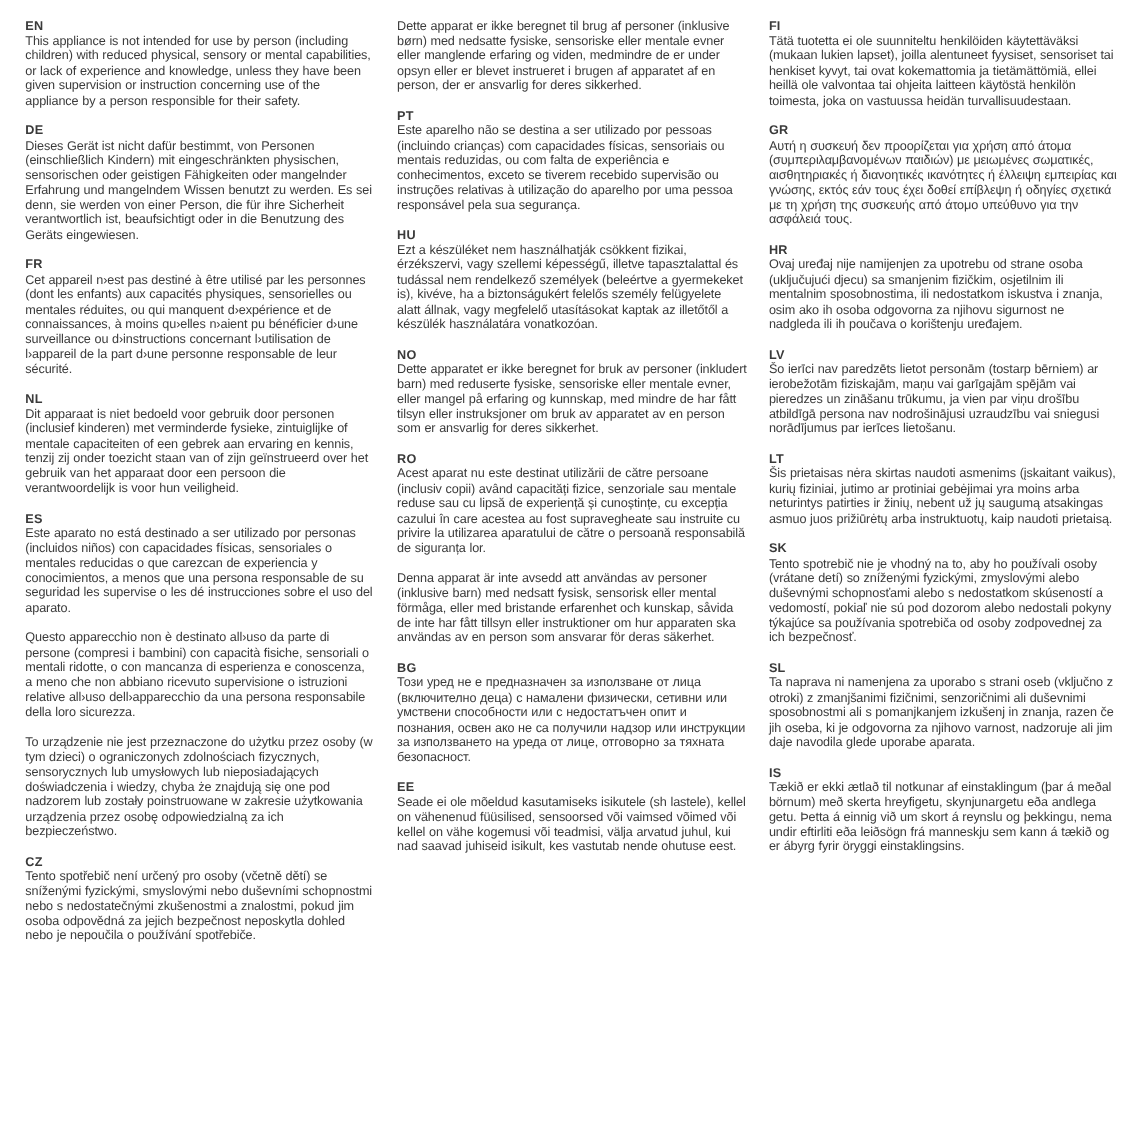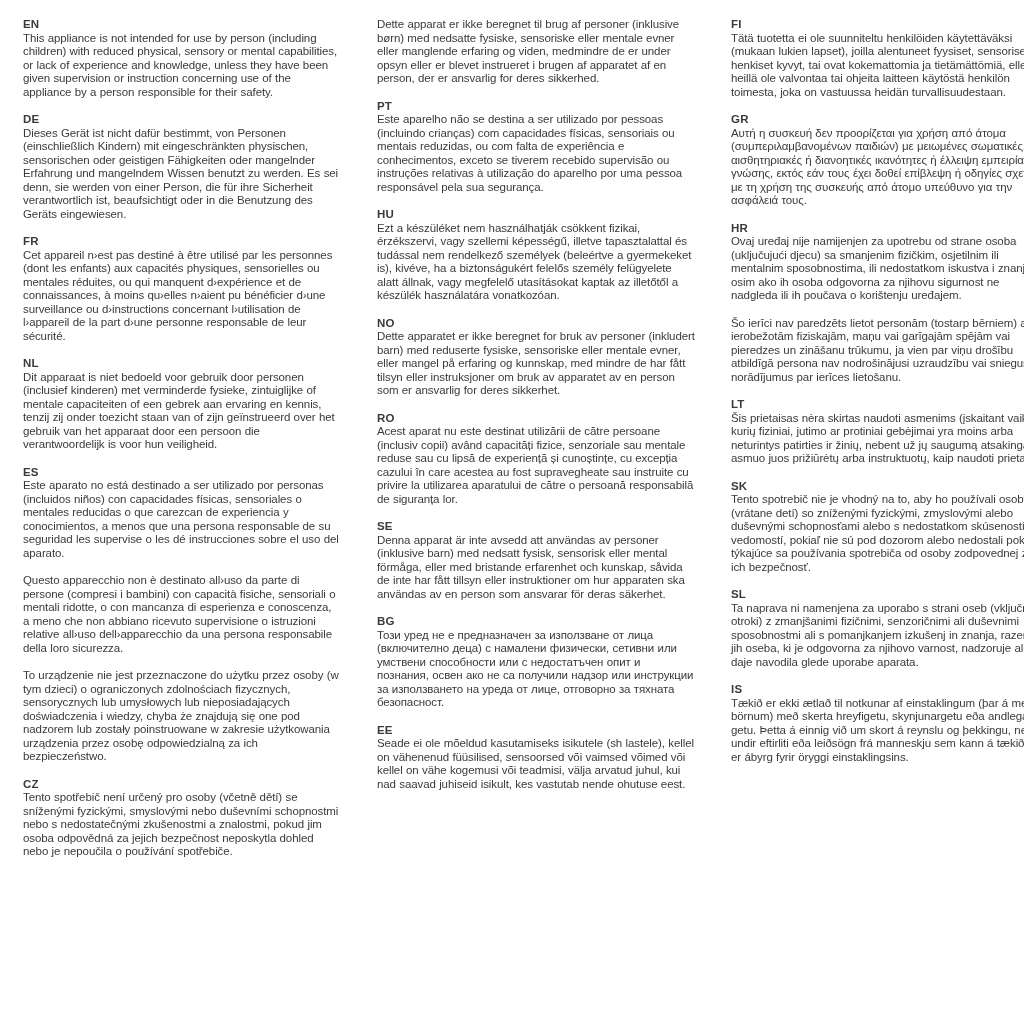--- a/index.html
+++ b/index.html
@@ -9,21 +9,21 @@
     width: 1024px;
     height: 1024px;
     overflow: hidden;
   }
   .page {
     box-sizing: border-box;
     width: 1024px;
     height: 1024px;
     padding: 18px 8px 10px 23px;
     display: flex;
-    gap: 36px;
+    gap: 20px;
     font-family: "Liberation Sans", "DejaVu Sans", sans-serif;
     color: #3a3a3a;
   }
   .col {
     width: 318px;
     flex: 0 0 318px;
   }
   .lang {
     margin: 0 0 14px 0;
   }
@@ -93,21 +93,20 @@
     </section>
     <section class="lang">
       <div class="code">NO</div>
       <p class="body-text">Dette apparatet er ikke beregnet for bruk av personer (inkludert barn) med reduserte fysiske, sensoriske eller mentale evner, eller mangel på erfaring og kunnskap, med mindre de har fått tilsyn eller instruksjoner om bruk av apparatet av en person som er ansvarlig for deres sikkerhet.</p>
     </section>
     <section class="lang">
       <div class="code">RO</div>
       <p class="body-text">Acest aparat nu este destinat utilizării de către persoane (inclusiv copii) având capacități fizice, senzoriale sau mentale reduse sau cu lipsă de experiență și cunoștințe, cu excepția cazului în care acestea au fost supravegheate sau instruite cu privire la utilizarea aparatului de către o persoană responsabilă de siguranța lor.</p>
     </section>
     <section class="lang">
-      <div class="code">SE</div>
       <p class="body-text">Denna apparat är inte avsedd att användas av personer (inklusive barn) med nedsatt fysisk, sensorisk eller mental förmåga, eller med bristande erfarenhet och kunskap, såvida de inte har fått tillsyn eller instruktioner om hur apparaten ska användas av en person som ansvarar för deras säkerhet.</p>
     </section>
     <section class="lang">
       <div class="code">BG</div>
       <p class="body-text">Този уред не е предназначен за използване от лица (включително деца) с намалени физически, сетивни или умствени способности или с недостатъчен опит и познания, освен ако не са получили надзор или инструкции за използването на уреда от лице, отговорно за тяхната безопасност.</p>
     </section>
     <section class="lang">
       <div class="code">EE</div>
       <p class="body-text">Seade ei ole mõeldud kasutamiseks isikutele (sh lastele), kellel on vähenenud füüsilised, sensoorsed või vaimsed võimed või kellel on vähe kogemusi või teadmisi, välja arvatud juhul, kui nad saavad juhiseid isikult, kes vastutab nende ohutuse eest.</p>
     </section>
@@ -120,20 +119,21 @@
     </section>
     <section class="lang">
       <div class="code">GR</div>
       <p class="body-text">Αυτή η συσκευή δεν προορίζεται για χρήση από άτομα (συμπεριλαμβανομένων παιδιών) με μειωμένες σωματικές, αισθητηριακές ή διανοητικές ικανότητες ή έλλειψη εμπειρίας και γνώσης, εκτός εάν τους έχει δοθεί επίβλεψη ή οδηγίες σχετικά με τη χρήση της συσκευής από άτομο υπεύθυνο για την ασφάλειά τους.</p>
     </section>
     <section class="lang">
       <div class="code">HR</div>
       <p class="body-text">Ovaj uređaj nije namijenjen za upotrebu od strane osoba (uključujući djecu) sa smanjenim fizičkim, osjetilnim ili mentalnim sposobnostima, ili nedostatkom iskustva i znanja, osim ako ih osoba odgovorna za njihovu sigurnost ne nadgleda ili ih poučava o korištenju uređajem.</p>
     </section>
     <section class="lang">
+      <div class="code">LV</div>
       <p class="body-text">Šo ierīci nav paredzēts lietot personām (tostarp bērniem) ar ierobežotām fiziskajām, maņu vai garīgajām spējām vai pieredzes un zināšanu trūkumu, ja vien par viņu drošību atbildīgā persona nav nodrošinājusi uzraudzību vai sniegusi norādījumus par ierīces lietošanu.</p>
     </section>
     <section class="lang">
       <div class="code">LT</div>
       <p class="body-text">Šis prietaisas nėra skirtas naudoti asmenims (įskaitant vaikus), kurių fiziniai, jutimo ar protiniai gebėjimai yra moins arba neturintys patirties ir žinių, nebent už jų saugumą atsakingas asmuo juos prižiūrėtų arba instruktuotų, kaip naudoti prietaisą.</p>
     </section>
     <section class="lang">
       <div class="code">SK</div>
       <p class="body-text">Tento spotrebič nie je vhodný na to, aby ho používali osoby (vrátane detí) so zníženými fyzickými, zmyslovými alebo duševnými schopnosťami alebo s nedostatkom skúseností a vedomostí, pokiaľ nie sú pod dozorom alebo nedostali pokyny týkajúce sa používania spotrebiča od osoby zodpovednej za ich bezpečnosť.</p>
     </section>

